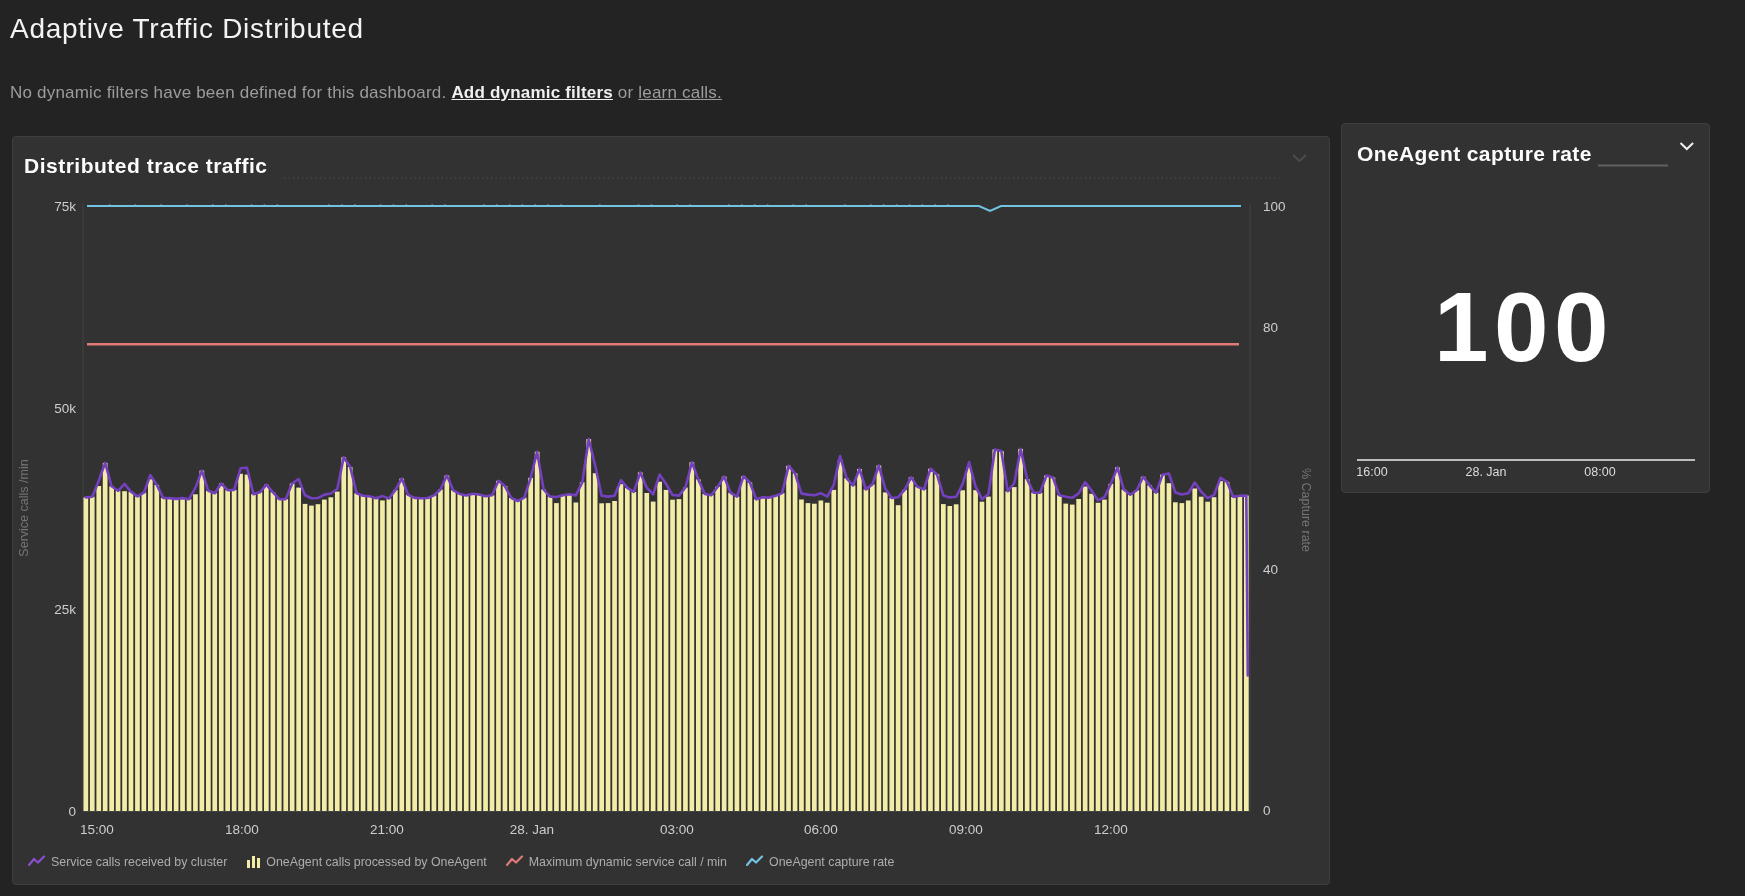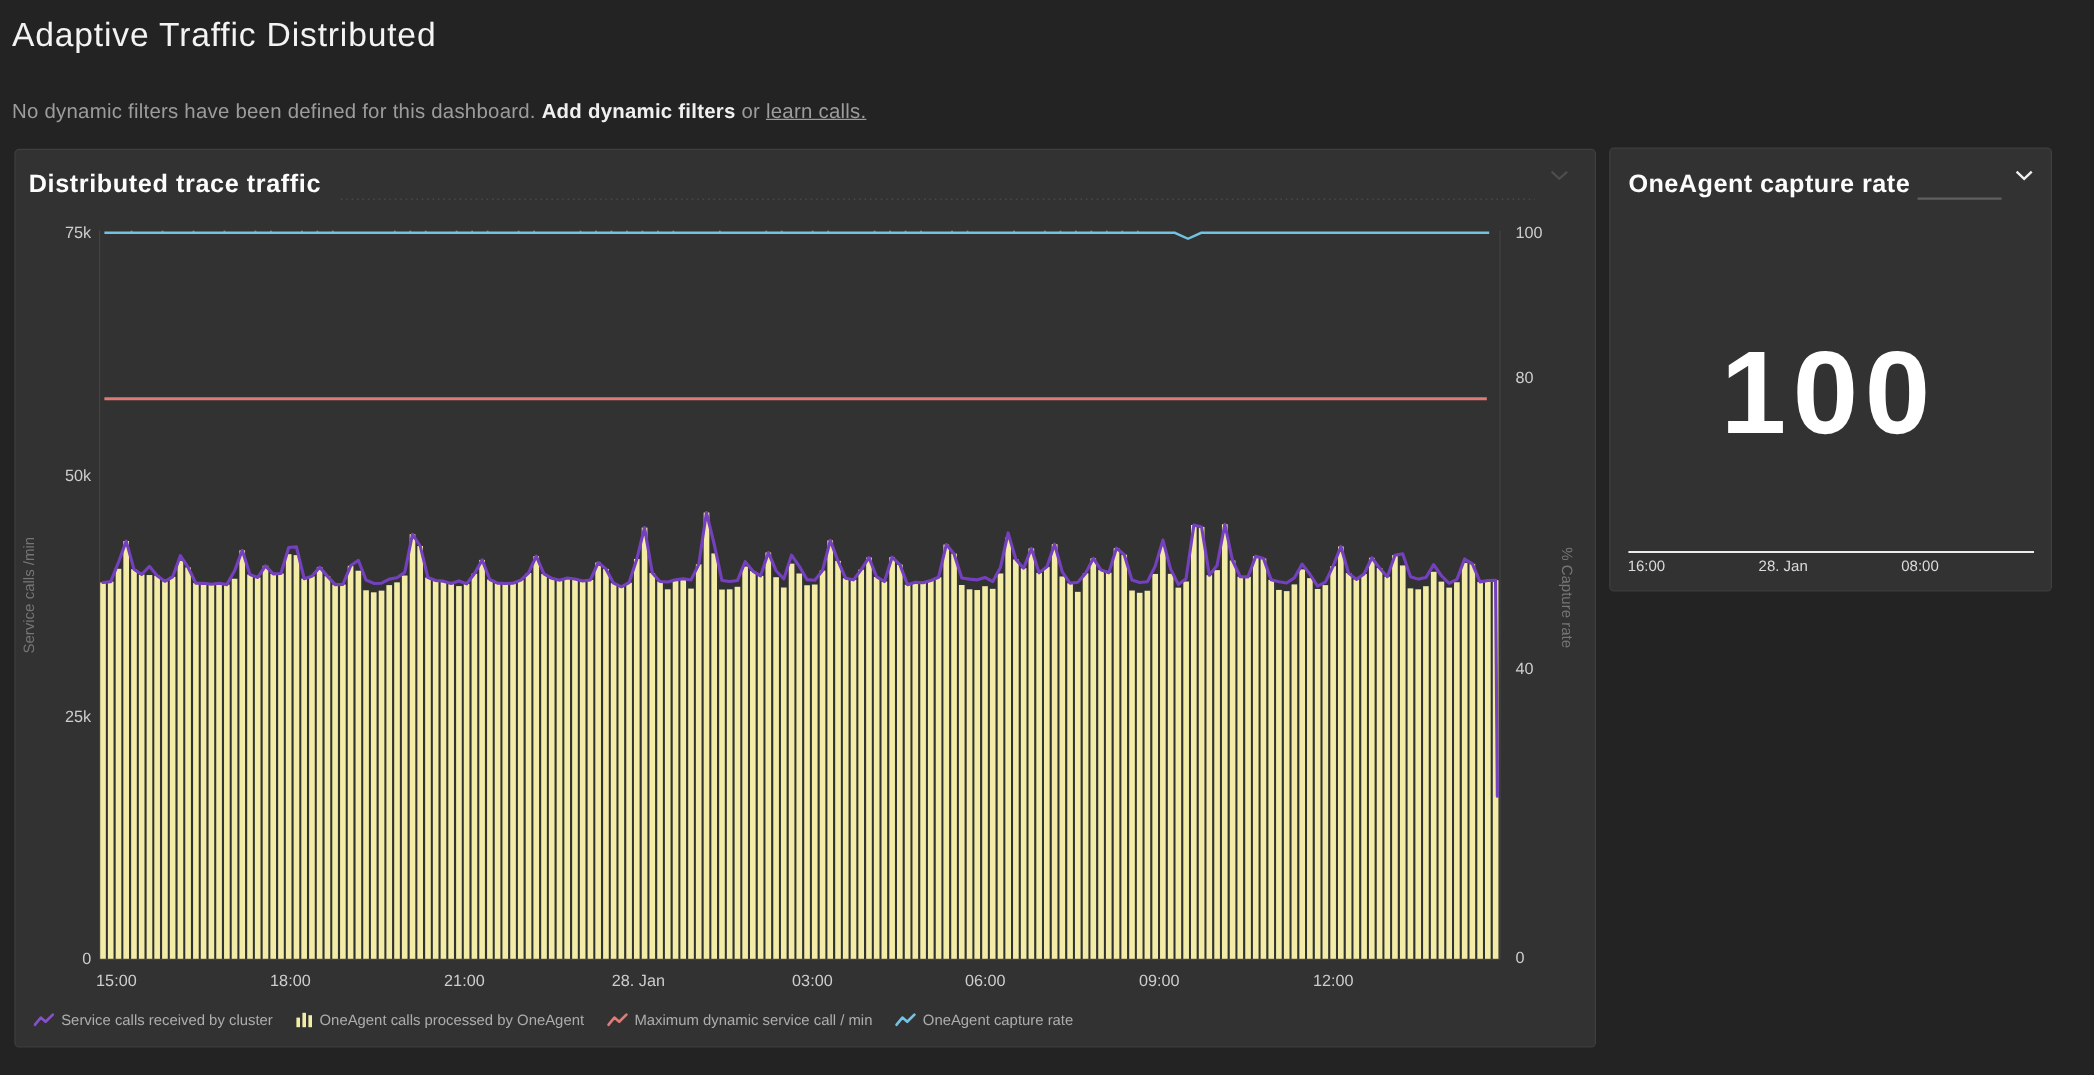--- a/index.html
+++ b/index.html
@@ -1,27 +1,27 @@
 <!DOCTYPE html>
 <html><head><meta charset="utf-8"><style>
 *{margin:0;padding:0;box-sizing:border-box}
 html,body{width:1745px;height:896px;background:#232323;font-family:"Liberation Sans",sans-serif;overflow:hidden}
 .panel{position:absolute;background:#323232;border:1px solid #3f3f3f;border-radius:4px}
 h1{position:absolute;left:10px;top:13px;font-size:28px;font-weight:400;color:#f3f3f3;letter-spacing:.7px}
 .sub{position:absolute;left:10px;top:83px;font-size:17px;color:#9c9c9c;letter-spacing:.2px}
-.sub b{color:#f0f0f0;}
+.sub b{color:#f0f0f0;text-decoration:underline}
 .sub u{text-decoration:underline}
 .ptitle{position:absolute;font-weight:700;color:#fcfcfc}
-.legend{position:absolute;left:15px;top:718px;display:flex;align-items:flex-end;gap:5px;font-size:12.4px;color:#adadad}
+.legend{position:absolute;left:15px;top:718px;display:flex;align-items:flex-start;gap:5px;font-size:12.4px;color:#adadad}
 .legend svg{flex:0 0 auto}
 </style></head><body>
 <h1>Adaptive Traffic Distributed</h1>
 <div class="sub">No dynamic filters have been defined for this dashboard. <b>Add dynamic filters</b> or <u>learn calls.</u></div>
 
-<div class="panel" style="left:12px;top:124px;width:1318px;height:749px">
+<div class="panel" style="left:12px;top:136px;width:1318px;height:749px">
 <div class="ptitle" style="left:11px;top:17px;font-size:21px;letter-spacing:.5px">Distributed trace traffic</div>
 <svg width="1318" height="749" viewBox="0 0 1318 749" style="position:absolute;left:0;top:0">
 <line x1="70.0" y1="67" x2="70.0" y2="674" stroke="#424242" stroke-width="1"></line>
 <line x1="1237.0" y1="67" x2="1237.0" y2="674" stroke="#424242" stroke-width="1"></line>
 <line x1="70.0" y1="674.5" x2="1237.0" y2="674.5" stroke="#424242" stroke-width="1"></line>
 <g fill="#f2eca6">
         <rect x="70.5" y="360.4" width="4.7" height="313.6"></rect>
         <rect x="76.9" y="359.7" width="4.7" height="314.3"></rect>
         <rect x="83.4" y="349.0" width="4.7" height="325.0"></rect>
         <rect x="89.8" y="325.9" width="4.7" height="348.1"></rect>

